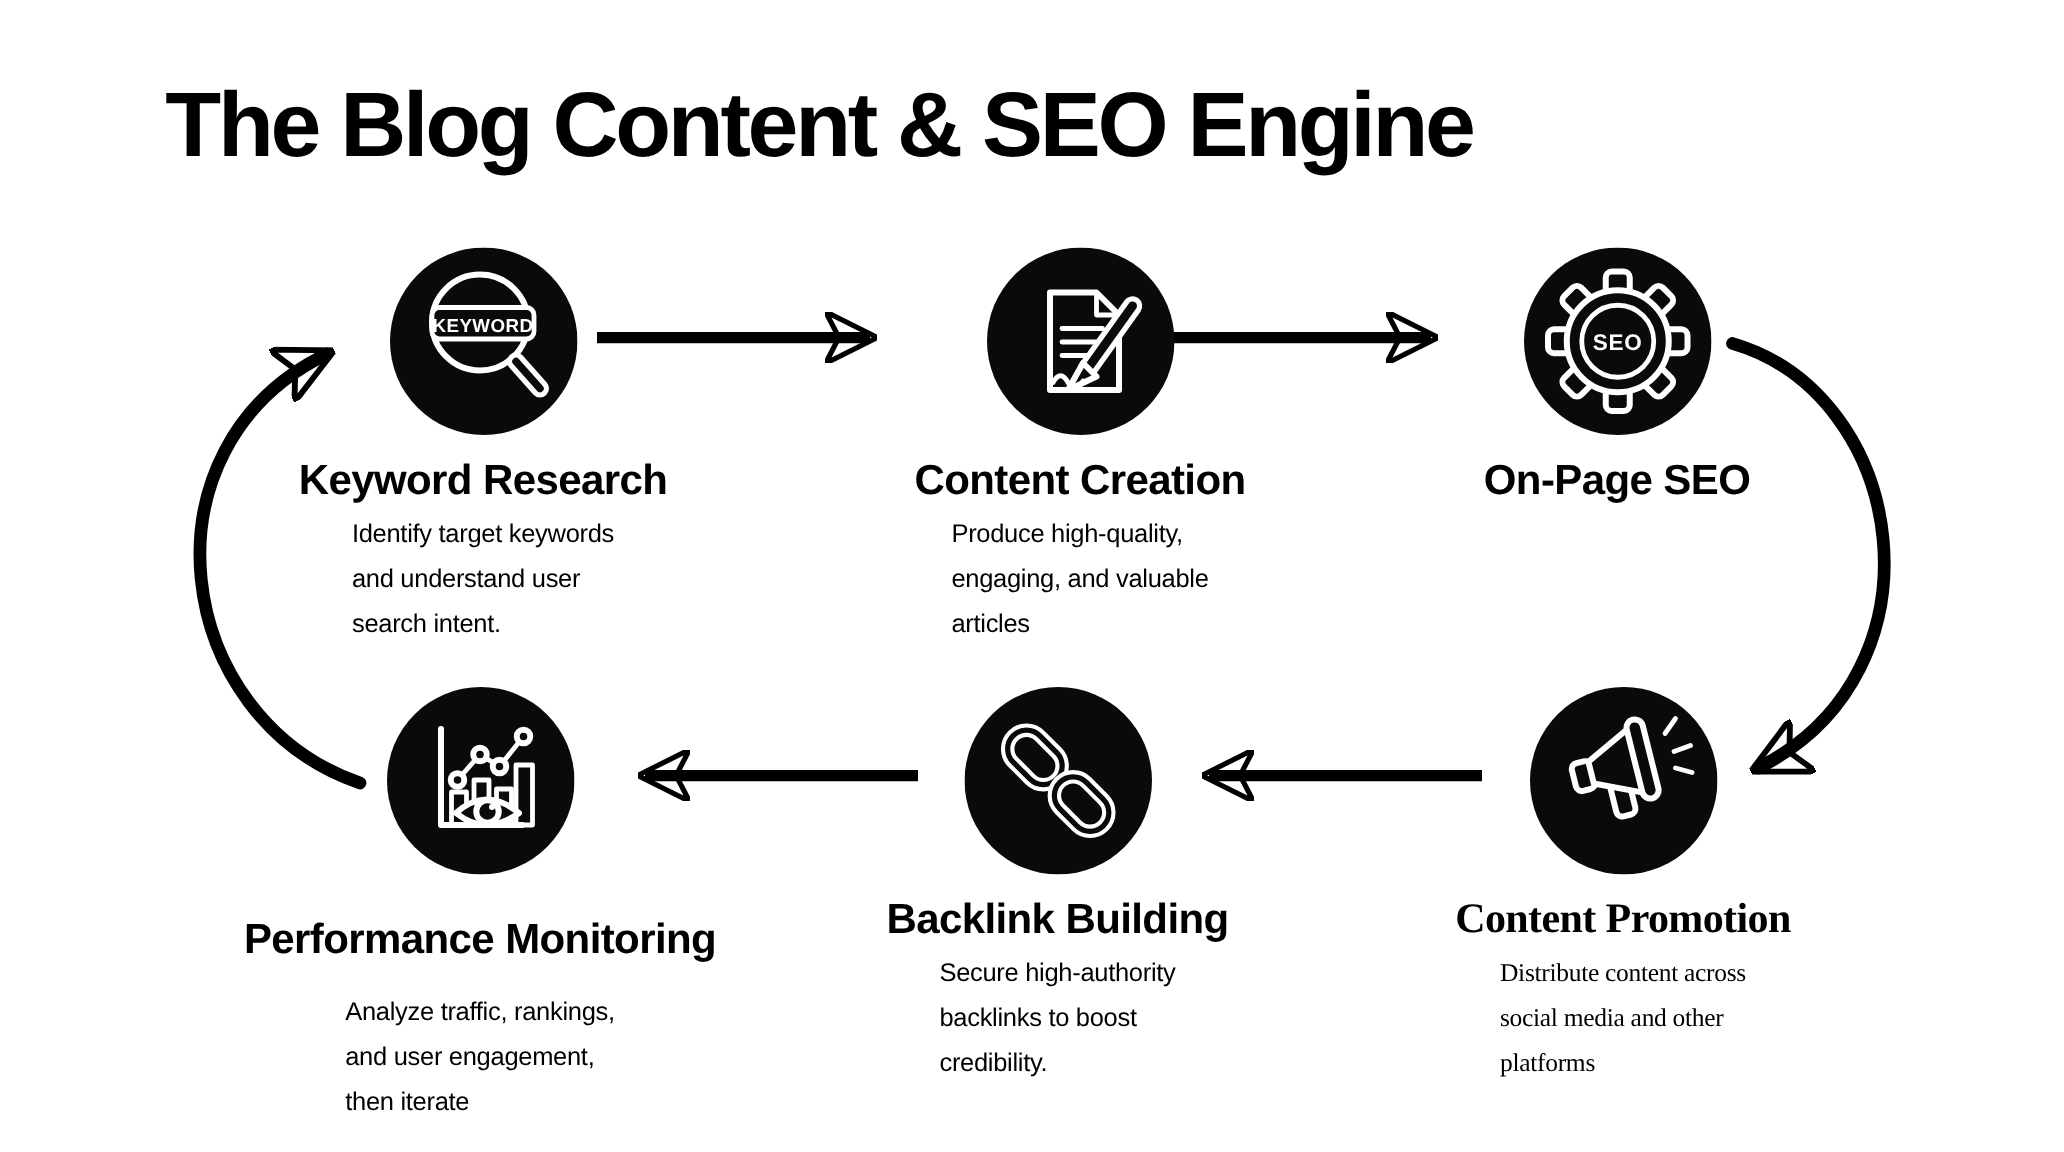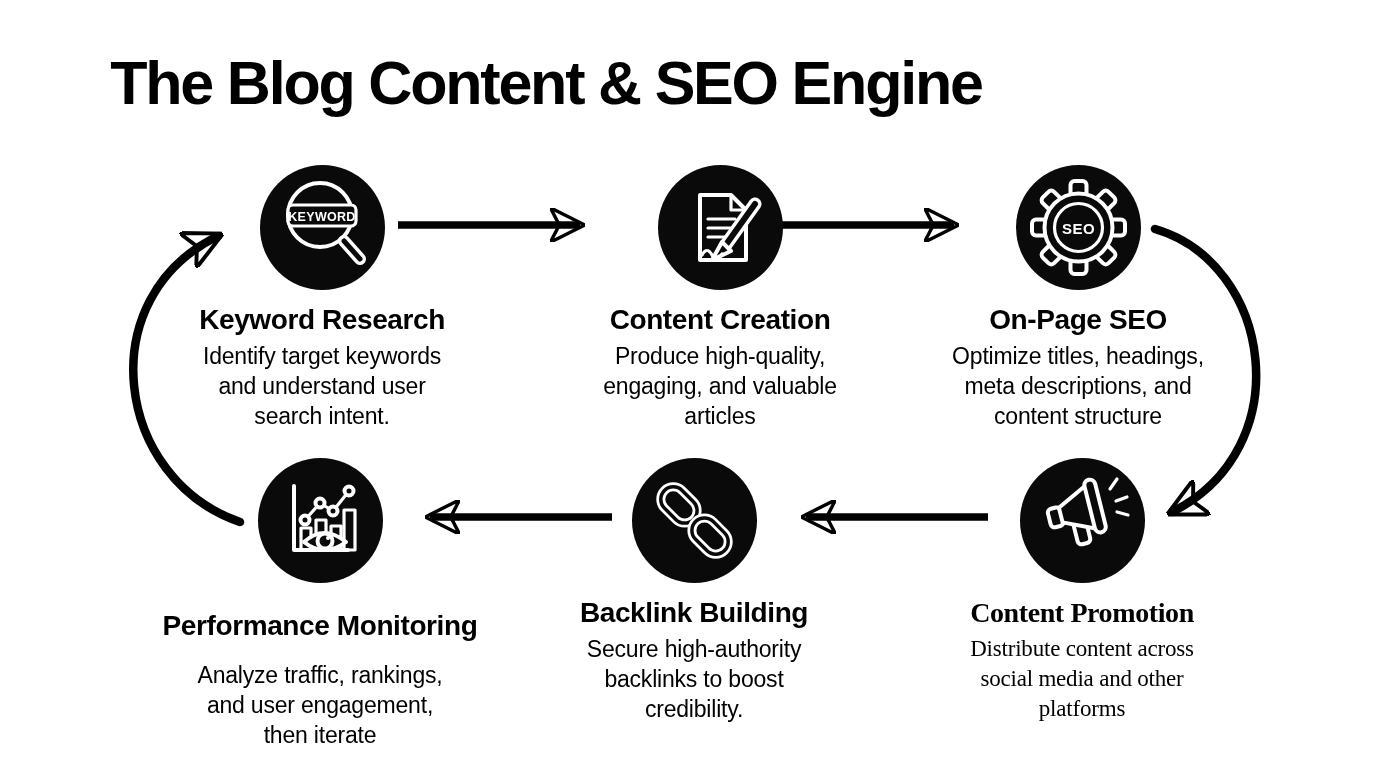--- a/index.html
+++ b/index.html
@@ -18,21 +18,21 @@
   }
   .arrow-layer{position:absolute;left:0;top:0;width:1376px;height:768px;pointer-events:none;}
   .arrow-layer path{stroke:var(--ink);fill:none;}
   .step{position:absolute;width:384px;display:flex;flex-direction:column;align-items:center;}
   .icon-circle{width:125px;height:125px;flex:0 0 125px;}
   .step-heading{
     margin-top:14px;font-size:28px;font-weight:bold;letter-spacing:-0.4px;
     text-align:right;white-space:nowrap;color:var(--ink);
   }
   .step-desc{
-    margin-top:5px;font-size:23px;line-height:30px;text-align:center;
+    margin-top:5px;font-size:17px;line-height:30px;
     white-space:pre-line;color:var(--ink);letter-spacing:-0.2px;
   }
   
   .cbg{fill:var(--icon-bg);}
   .st{stroke:var(--icon-stroke);fill:none;stroke-width:4;stroke-linecap:round;stroke-linejoin:round;}
   .stf{stroke:var(--icon-stroke);fill:var(--icon-bg);stroke-width:4;stroke-linejoin:round;}
   .thin{stroke-width:3.2;}
   .hw{stroke:var(--icon-stroke);fill:none;stroke-linecap:round;}
   .hb{stroke:var(--icon-bg);fill:none;stroke-linecap:round;}
   .ictext{fill:var(--icon-stroke);font-family:"Liberation Sans","DejaVu Sans",sans-serif;font-weight:bold;}
@@ -109,23 +109,20 @@
           <rect class="stf" x="54.5" y="16" width="16" height="16" rx="4" transform="rotate(225 62.5 62.5)"></rect>
           <rect class="stf" x="54.5" y="16" width="16" height="16" rx="4" transform="rotate(270 62.5 62.5)"></rect>
           <rect class="stf" x="54.5" y="16" width="16" height="16" rx="4" transform="rotate(315 62.5 62.5)"></rect>
         </g>
         <circle class="stf" cx="62.5" cy="62.5" r="34"></circle>
         <circle class="st thin" cx="62.5" cy="62.5" r="24"></circle>
         <text class="ictext" x="62.5" y="68.5" text-anchor="middle" font-size="15" letter-spacing="0.5">SEO</text>
       </svg>
     </div>
     <div class="step-heading">On-Page SEO</div>
-    <div class="step-desc">Optimize titles, headings,
-meta descriptions, and
-content structure</div>
   </div>
 
   <div class="step" style="left:890px;top:458px;font-family:Liberation Serif, serif;">
     <div class="icon-circle">
       <svg width="125" height="125" viewBox="0 0 125 125">
         <circle class="cbg" cx="62.5" cy="62.5" r="62.5"></circle>
         <g transform="rotate(-14 60 60)">
           <rect class="stf" x="52" y="58" width="13" height="28" rx="4"></rect>
           <rect class="stf" x="30" y="44" width="13" height="19" rx="4"></rect>
           <path class="stf" d="M 42 45 L 75 29 L 75 75 L 42 60 Z"></path>
@@ -135,21 +132,21 @@
         <line class="st thin" x1="96" y1="43" x2="107" y2="39"></line>
         <line class="st thin" x1="97" y1="54" x2="108" y2="57"></line>
       </svg>
     </div>
     <div class="step-heading">Content Promotion</div>
     <div class="step-desc">Distribute content across
 social media and other
 platforms</div>
   </div>
 
-  <div class="step" style="left:502px;top:458px;">
+  <div class="step" style="left:513px;top:458px;">
     <div class="icon-circle">
       <svg width="125" height="125" viewBox="0 0 125 125">
         <circle class="cbg" cx="62.5" cy="62.5" r="62.5"></circle>
         <g transform="rotate(-45 62.5 62.5)">
           <rect class="hw" x="50" y="20" width="25" height="41" rx="12.5" stroke-width="9"></rect>
           <rect class="hb" x="50" y="20" width="25" height="41" rx="12.5" stroke-width="3.5"></rect>
           <rect class="hw" x="50" y="64" width="25" height="41" rx="12.5" stroke-width="9"></rect>
           <rect class="hb" x="50" y="64" width="25" height="41" rx="12.5" stroke-width="3.5"></rect>
         </g>
       </svg>

